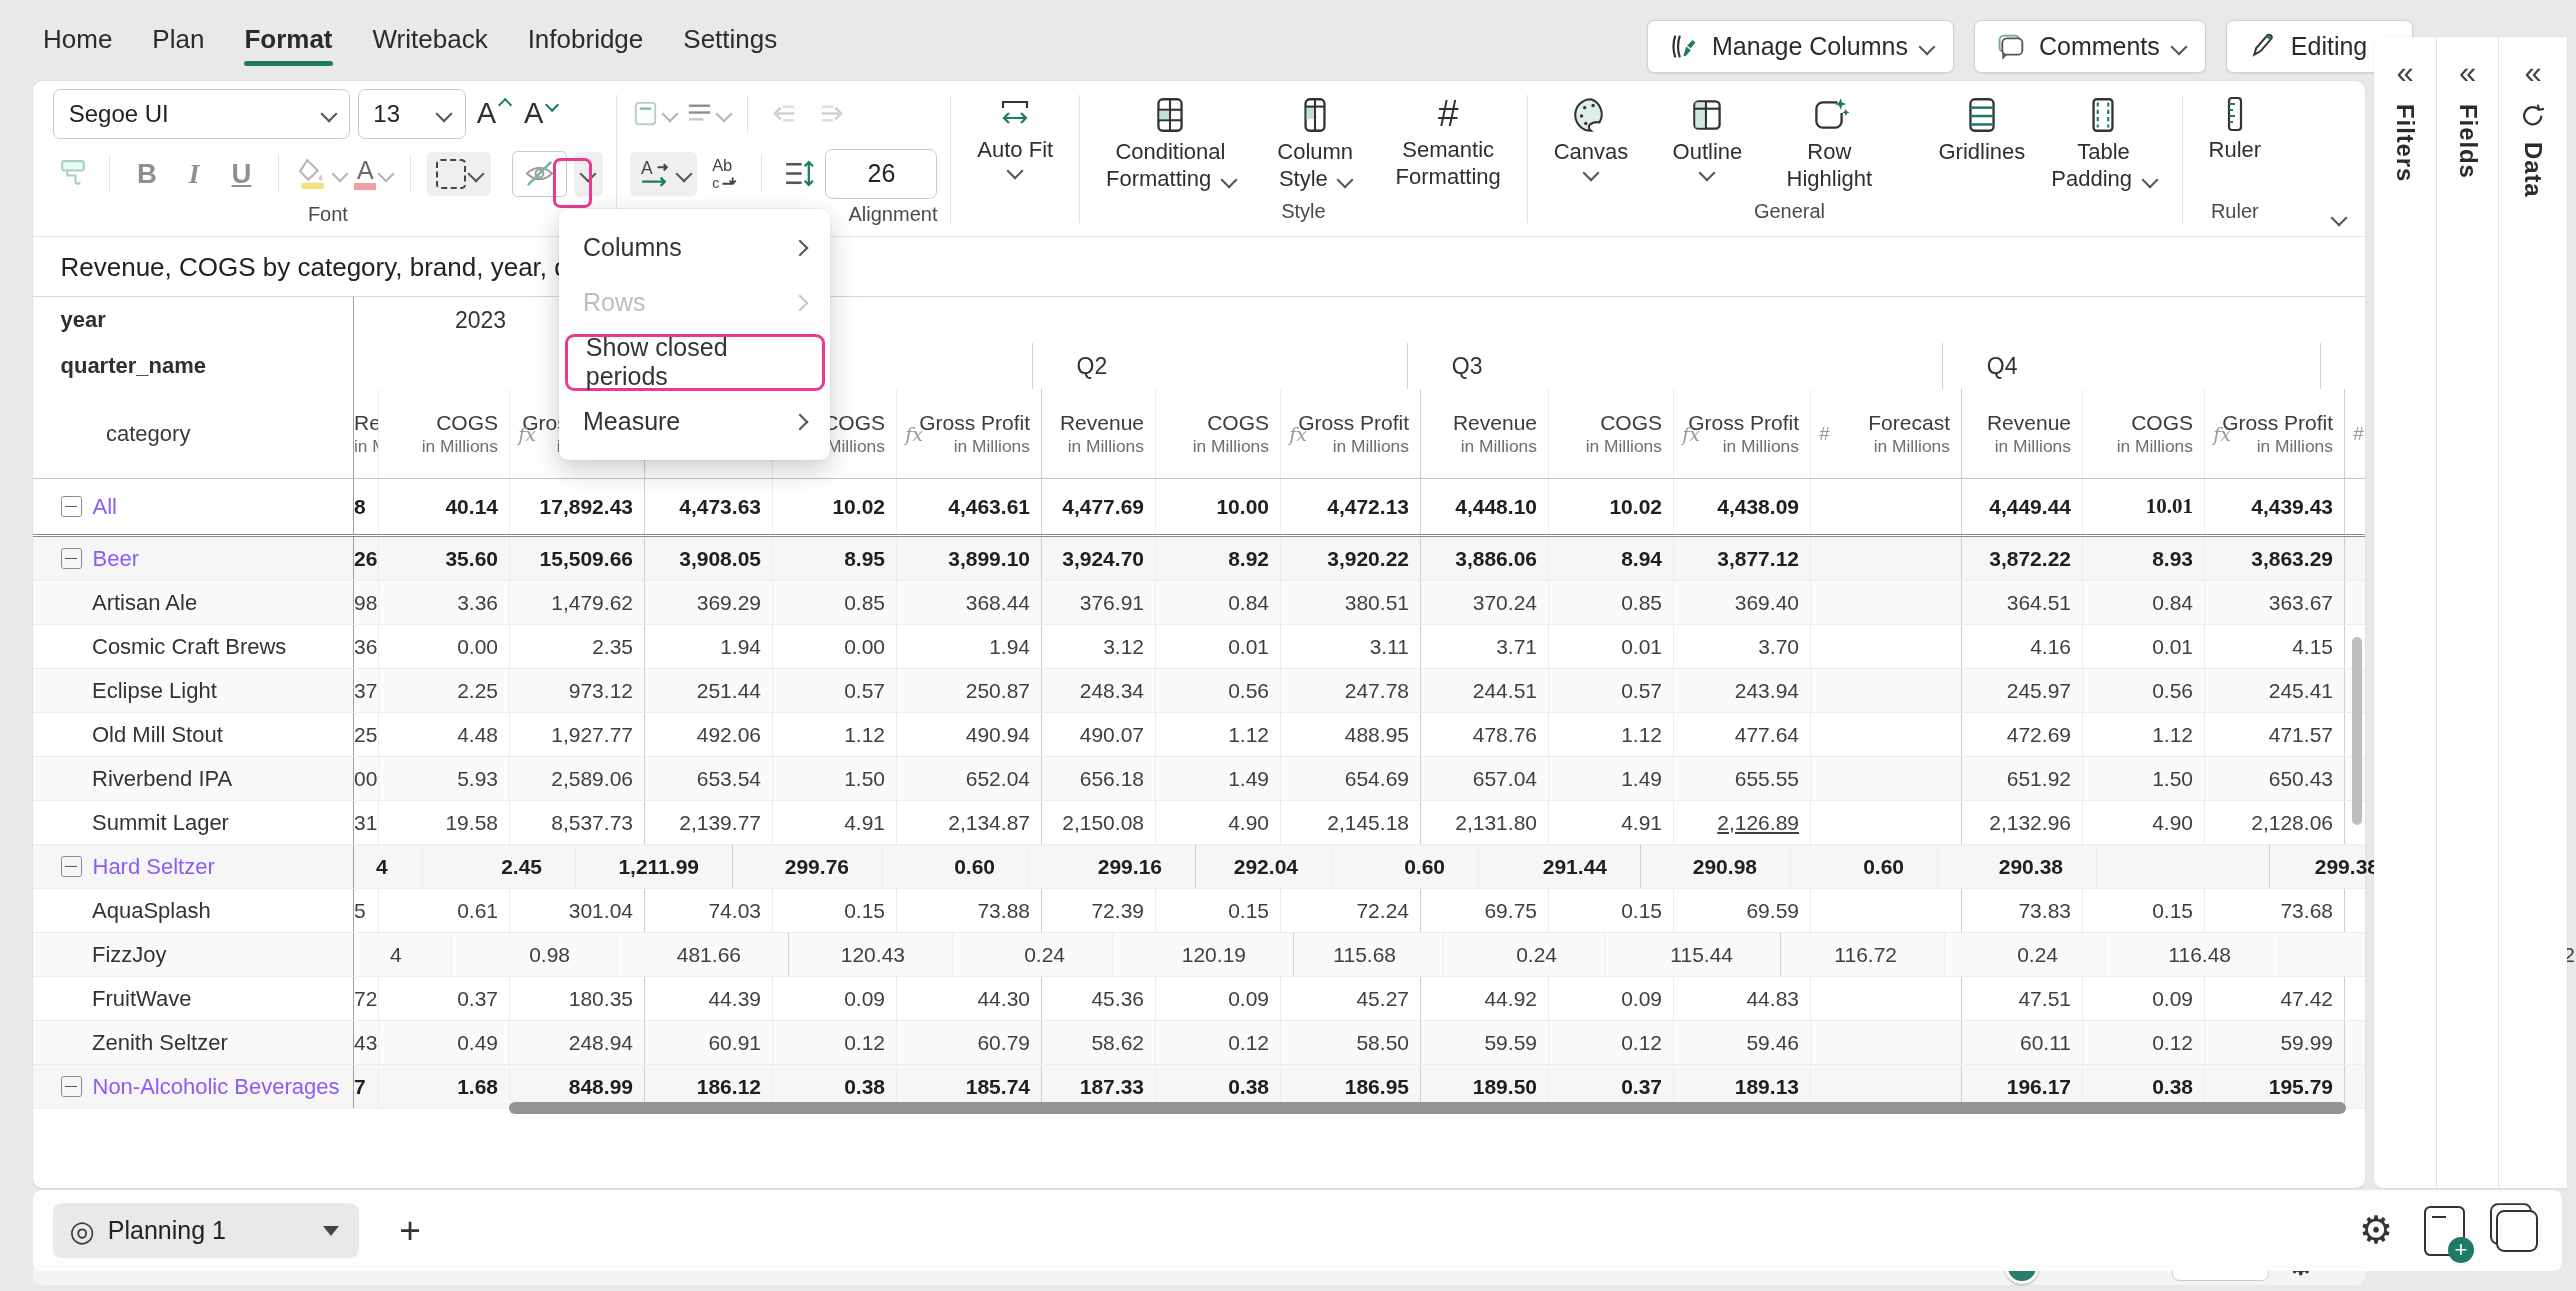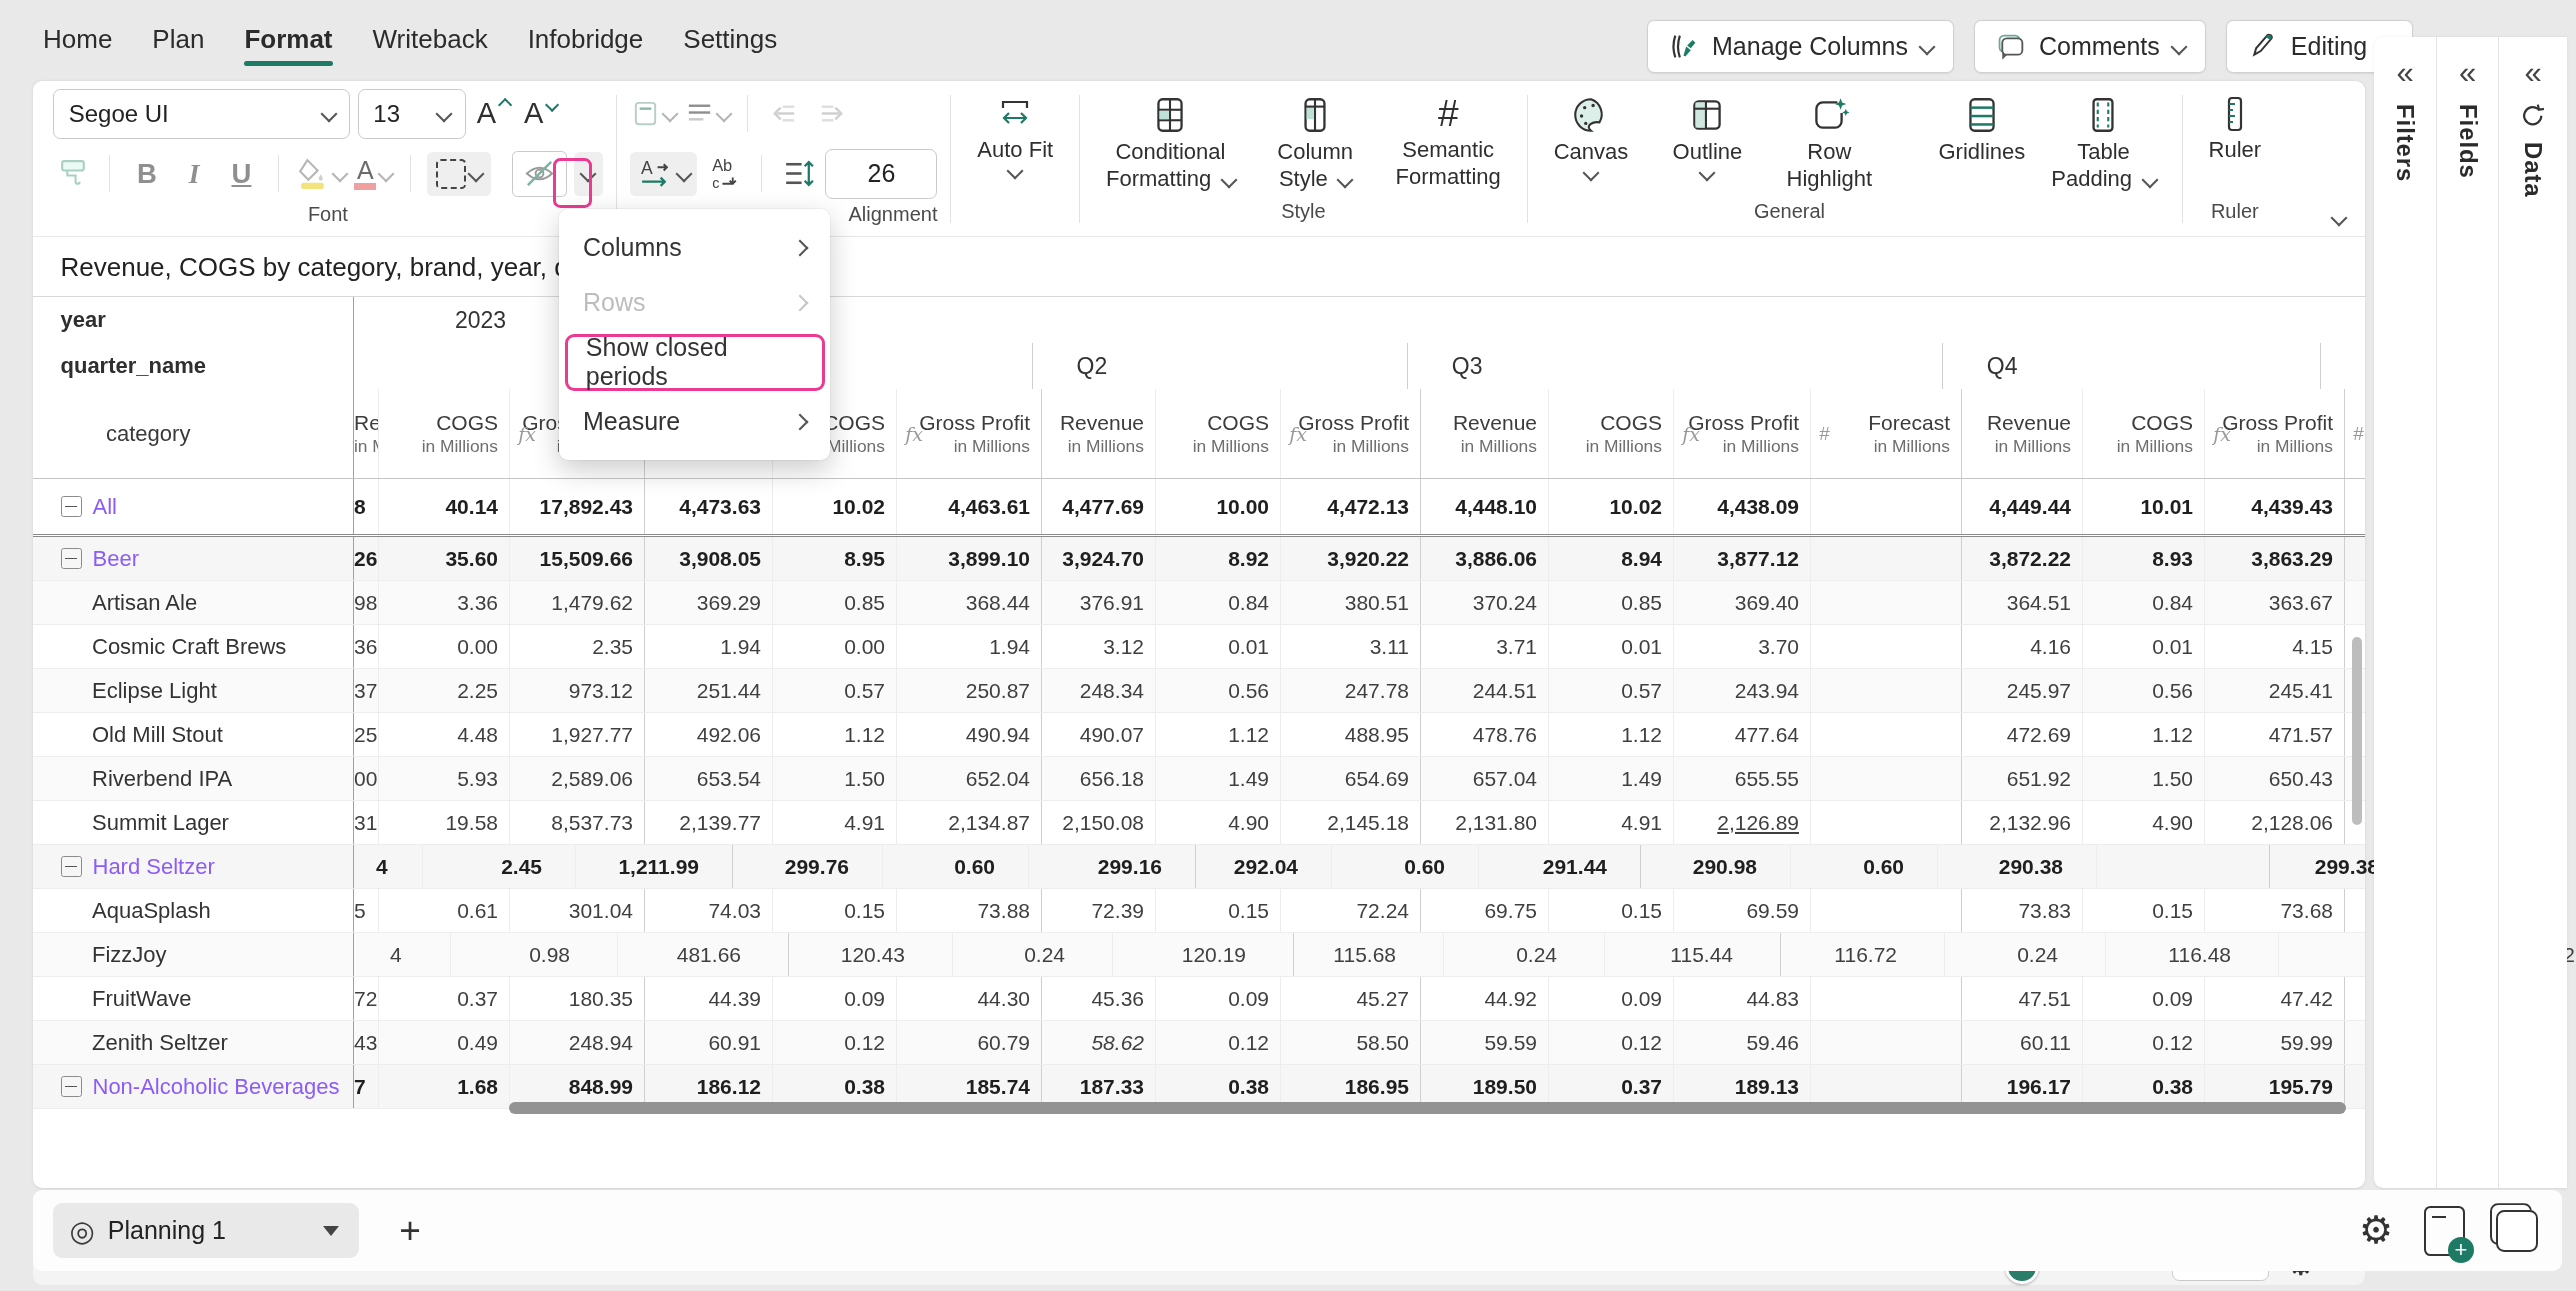--- a/index.html
+++ b/index.html
@@ -546,21 +546,21 @@
           <div class="b-cell" style="width: 124px; flex: 0 0 124px;">10.02</div>
           <div class="b-cell" style="width: 145px; flex: 0 0 145px;">4,463.61</div>
           <div class="b-cell gstart" style="width: 114px; flex: 0 0 114px;">4,477.69</div>
           <div class="b-cell" style="width: 125px; flex: 0 0 125px;">10.00</div>
           <div class="b-cell" style="width: 140px; flex: 0 0 140px;">4,472.13</div>
           <div class="b-cell gstart" style="width: 128px; flex: 0 0 128px;">4,448.10</div>
           <div class="b-cell" style="width: 125px; flex: 0 0 125px;">10.02</div>
           <div class="b-cell" style="width: 137px; flex: 0 0 137px;">4,438.09</div>
           <div class="b-cell" style="width: 151px; flex: 0 0 151px;"></div>
           <div class="b-cell gstart" style="width: 121px; flex: 0 0 121px;">4,449.44</div>
-          <div class="b-cell" style="width: 122px; flex: 0 0 122px;">10.01</div>
+          <div class="b-cell" style="width: 122px; flex: 0 0 122px; font-family: Liberation Serif, serif;">10.01</div>
           <div class="b-cell" style="width: 140px; flex: 0 0 140px;">4,439.43</div>
           <div class="b-cell gstart clip" style="width: 22px; flex: 0 0 22px;"></div>
         </div>
         <div class="t-row b-row grp" style="height: 43px;">
           <div class="t-label">
             <span class="collapse-box"></span>
             <span class="row-label-text">Beer</span>
           </div>
           <div class="b-cell first clip" style="width: 24px; flex: 0 0 24px;">26</div>
           <div class="b-cell" style="width: 131px; flex: 0 0 131px;">35.60</div>
@@ -804,21 +804,21 @@
         <div class="t-row b-row alt" style="height: 43px;">
           <div class="t-label leaf-label">
             <span class="row-label-text">Zenith Seltzer</span>
           </div>
           <div class="b-cell first clip" style="width: 24px; flex: 0 0 24px;">43</div>
           <div class="b-cell" style="width: 131px; flex: 0 0 131px;">0.49</div>
           <div class="b-cell" style="width: 135px; flex: 0 0 135px;">248.94</div>
           <div class="b-cell gstart" style="width: 128px; flex: 0 0 128px;">60.91</div>
           <div class="b-cell" style="width: 124px; flex: 0 0 124px;">0.12</div>
           <div class="b-cell" style="width: 145px; flex: 0 0 145px;">60.79</div>
-          <div class="b-cell gstart" style="width: 114px; flex: 0 0 114px; font-style: italic;">58.62</div>
+          <div class="b-cell gstart" style="width: 114px; flex: 0 0 114px;">58.62</div>
           <div class="b-cell" style="width: 125px; flex: 0 0 125px;">0.12</div>
           <div class="b-cell" style="width: 140px; flex: 0 0 140px;">58.50</div>
           <div class="b-cell gstart" style="width: 128px; flex: 0 0 128px;">59.59</div>
           <div class="b-cell" style="width: 125px; flex: 0 0 125px;">0.12</div>
           <div class="b-cell" style="width: 137px; flex: 0 0 137px;">59.46</div>
           <div class="b-cell" style="width: 151px; flex: 0 0 151px;"></div>
           <div class="b-cell gstart" style="width: 121px; flex: 0 0 121px;">60.11</div>
           <div class="b-cell" style="width: 122px; flex: 0 0 122px;">0.12</div>
           <div class="b-cell" style="width: 140px; flex: 0 0 140px;">59.99</div>
           <div class="b-cell gstart clip" style="width: 22px; flex: 0 0 22px;"></div>

